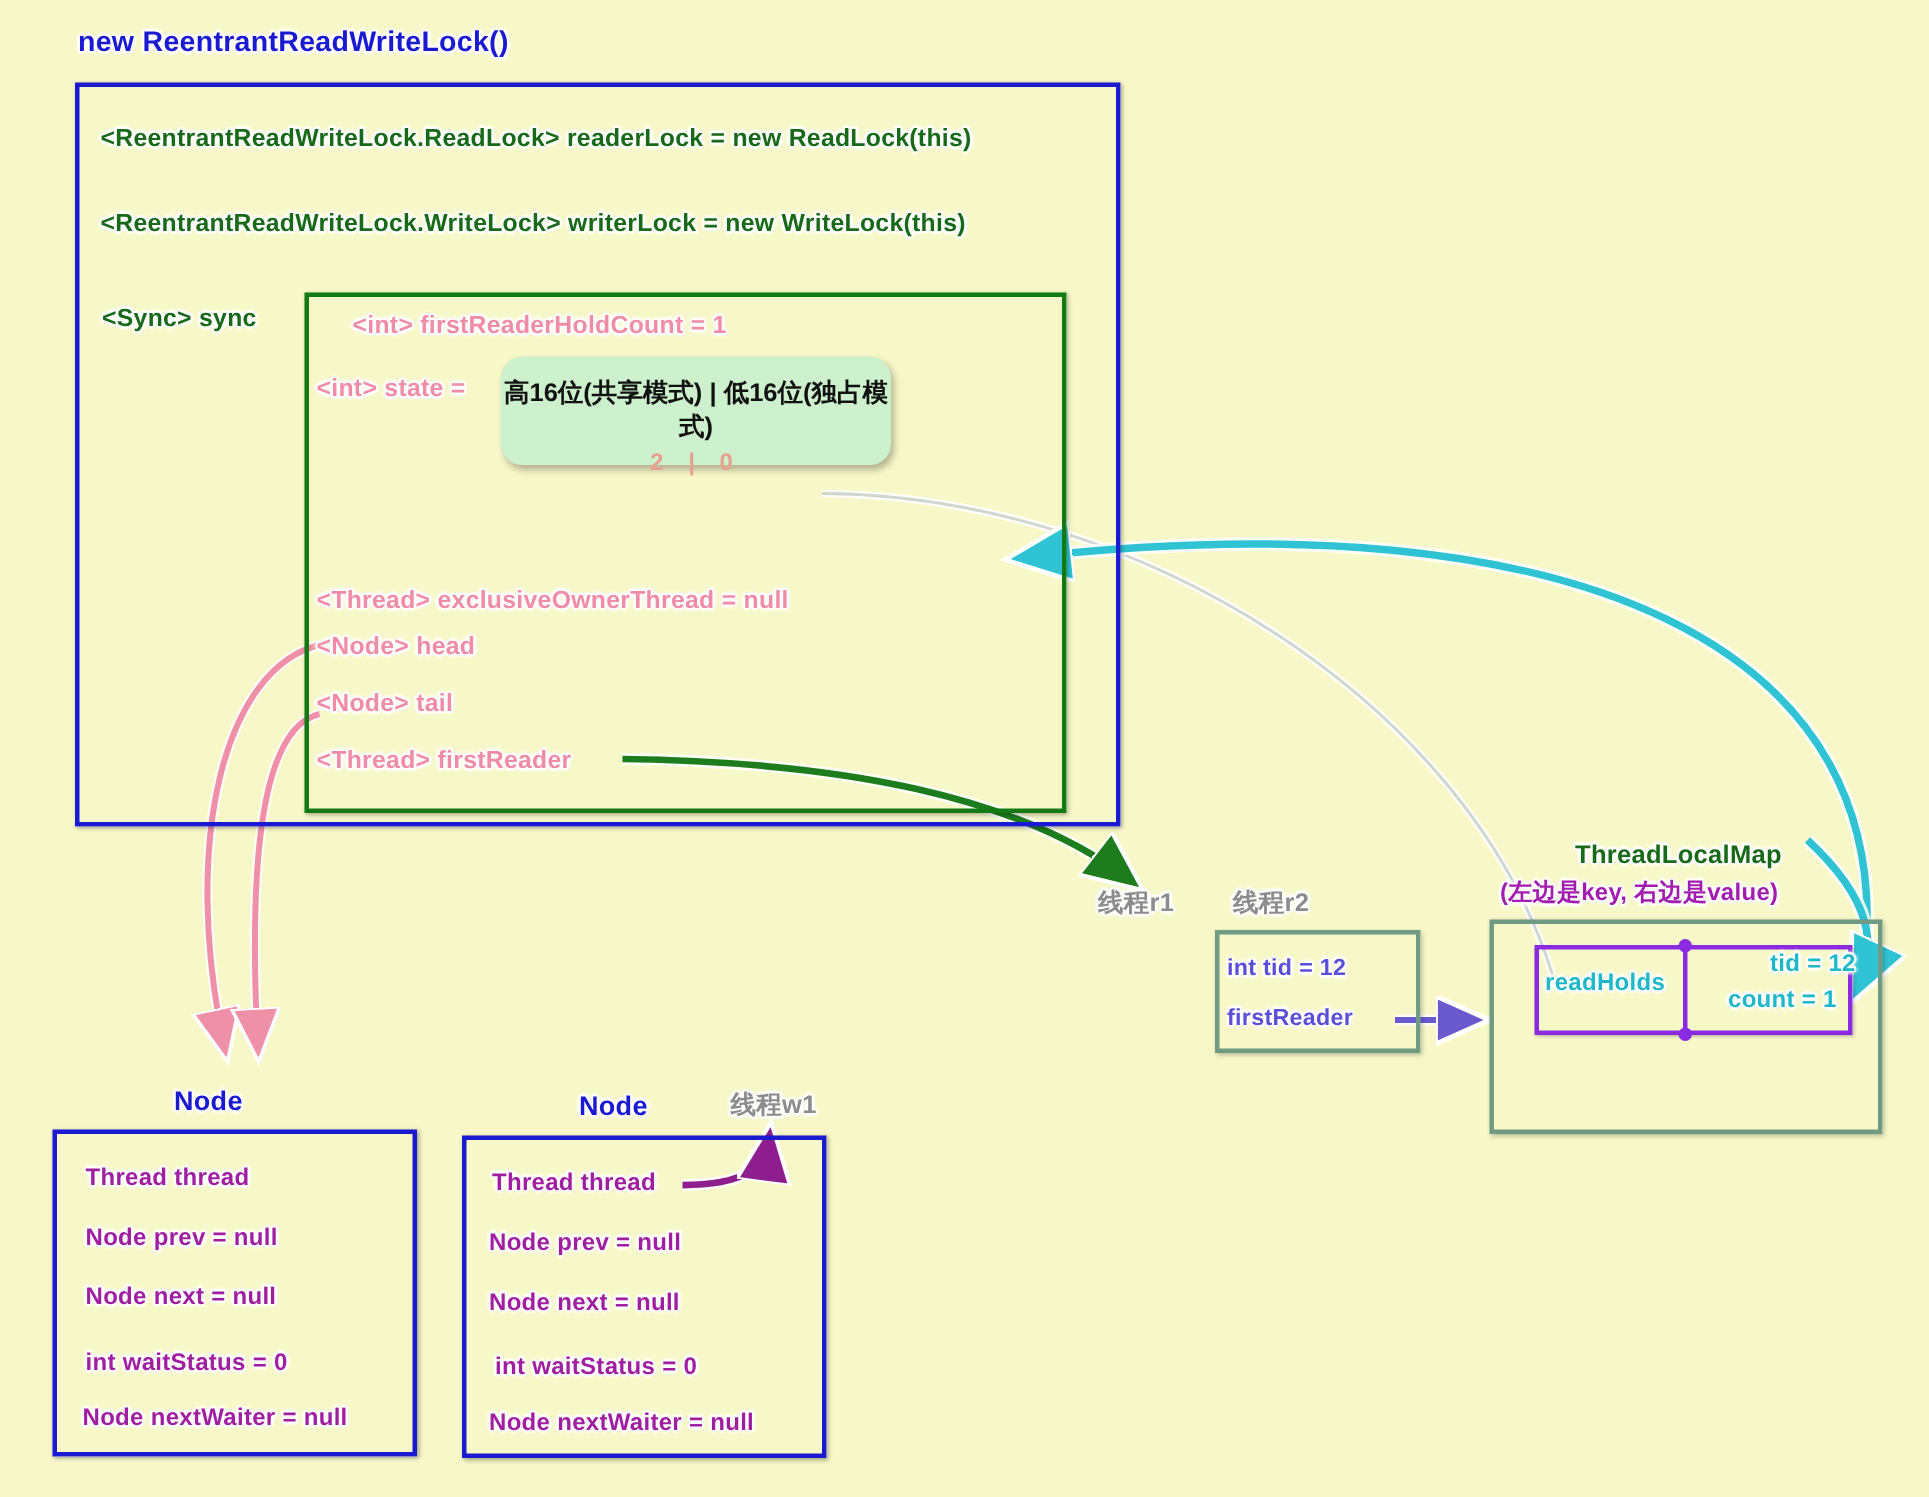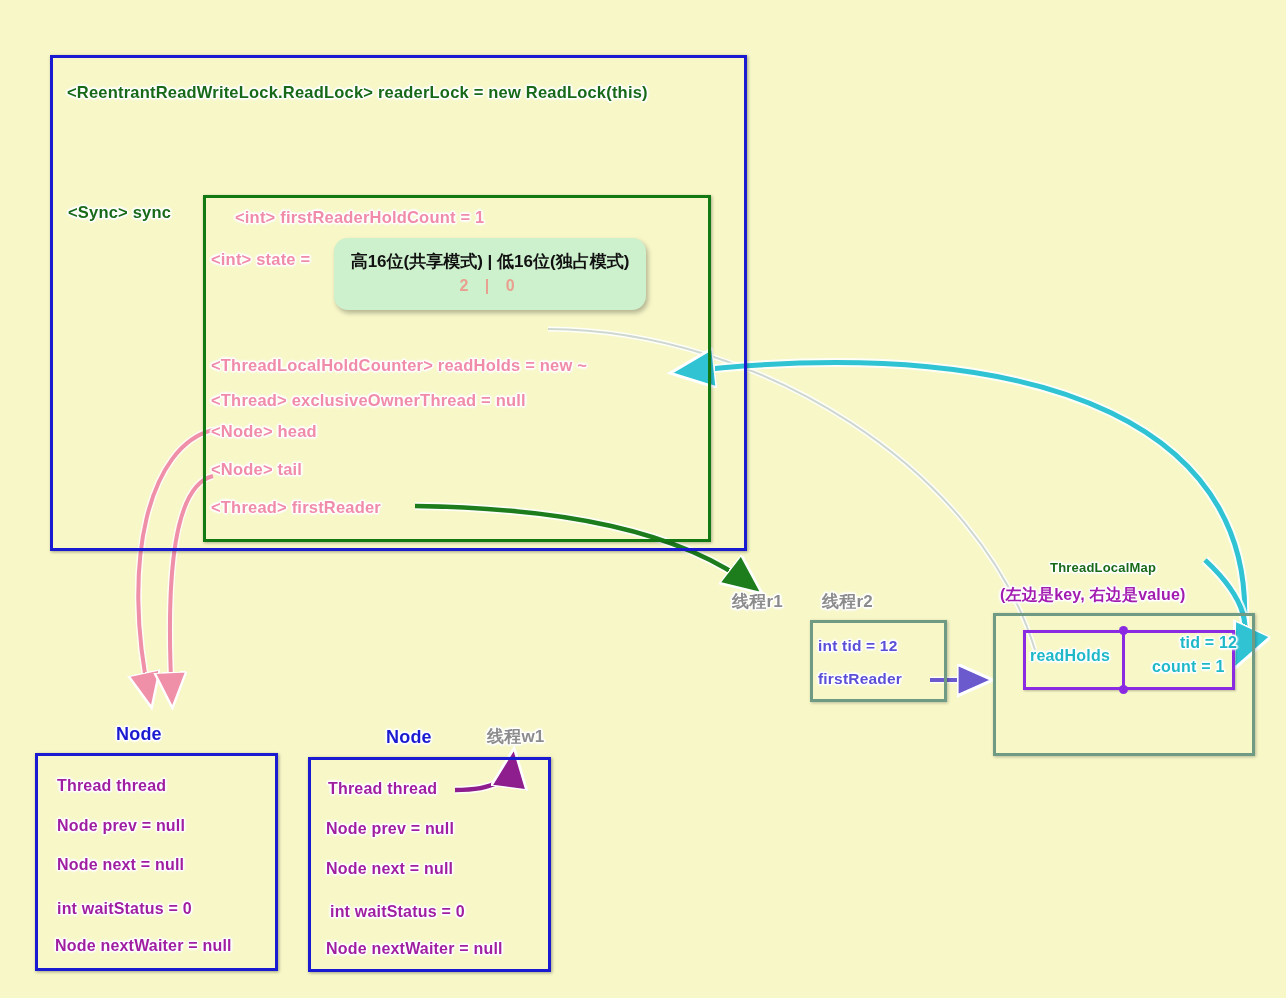--- a/index.html
+++ b/index.html
@@ -102,51 +102,52 @@
     <path d="M1205,560 C1248,600 1252,630 1238,660" fill="none" stroke="#fff" stroke-width="9" opacity=".85"></path>
     <path d="M1205,560 C1248,600 1252,630 1238,660" fill="none" stroke="#2fc3d4" stroke-width="5" marker-end="url(#ah-cyan)"></path>
 
     <path d="M930,680 L985,680" fill="none" stroke="#fff" stroke-width="7" opacity=".85"></path>
     <path d="M930,680 L985,680" fill="none" stroke="#6a5acd" stroke-width="4" marker-end="url(#ah-violet)"></path>
 
     <path d="M455,790 C495,790 510,780 513,757" fill="none" stroke="#fff" stroke-width="8" opacity=".85"></path>
     <path d="M455,790 C495,790 510,780 513,757" fill="none" stroke="#8e1e8e" stroke-width="4.5" marker-end="url(#ah-purple)"></path>
   </svg>
 
+  <div class="t glow-w c-blue" style="left:52px; top:18px; font-size:19px;">new ReentrantReadWriteLock()</div>
 
   <div class="box box-blue" style="left:50px; top:55px; width:697px; height:496px;"></div>
 
   <div class="t glow-w c-green" style="left:67px; top:83px; font-size:16.5px;">&lt;ReentrantReadWriteLock.ReadLock&gt;   readerLock = new ReadLock(this)</div>
+  <div class="t glow-w c-green" style="left:67px; top:140px; font-size:16.5px;">&lt;ReentrantReadWriteLock.WriteLock&gt;   writerLock = new WriteLock(this)</div>
   <div class="t glow-w c-green" style="left:68px; top:203px; font-size:16.5px;">&lt;Sync&gt; sync</div>
 
   <div class="box box-green" style="left:203px; top:195px; width:508px; height:347px;"></div>
 
   <div class="t glow-w c-pink" style="left:211px; top:208px; font-size:16.5px;margin-left:24px;">&lt;int&gt;   firstReaderHoldCount = 1</div>
   <div class="t glow-w c-pink" style="left:211px; top:250px; font-size:16.5px;">&lt;int&gt;    state =</div>
 
-  <div class="statebox" style="left:334px; top:238px; width:312px; height:72px;">
+  <div class="statebox" style="left:334px; top:238px; width:260px; height:72px;">
     <div class="line1">高16位(共享模式) | 低16位(独占模式)</div>
     <div class="line2">2    |    0</div>
   </div>
 
-  <div class="t glow-w c-pink" style="left:211px; top:356px; font-size:16.5px;">&lt;ThreadLocalHoldCounter&gt;   readHolds  = new ~</div>
   <div class="t glow-w c-pink" style="left:211px; top:391px; font-size:16.5px;">&lt;Thread&gt;   exclusiveOwnerThread  = null</div>
   <div class="t glow-w c-pink" style="left:211px; top:422px; font-size:16.5px;">&lt;Node&gt;   head</div>
   <div class="t glow-w c-pink" style="left:211px; top:460px; font-size:16.5px;">&lt;Node&gt;   tail</div>
   <div class="t glow-w c-pink" style="left:211px; top:498px; font-size:16.5px;">&lt;Thread&gt;   firstReader</div>
 
   <div class="t glow-w c-gray" style="left:732px; top:590px; font-size:17px;">线程r1</div>
   <div class="t glow-w c-gray" style="left:822px; top:590px; font-size:17px;">线程r2</div>
   <div class="t glow-w c-gray" style="left:487px; top:725px; font-size:17px;">线程w1</div>
 
   <div class="box box-gg" style="left:810px; top:620px; width:137px; height:82px;"></div>
   <div class="t glow-w c-violet" style="left:818px; top:637px; font-size:15.5px;">int tid = 12</div>
   <div class="t glow-w c-violet" style="left:818px; top:670px; font-size:15.5px;">firstReader</div>
 
-  <div class="t glow-w c-green" style="left:1050px; top:560px; font-size:13px;">ThreadLocalMap</div>
+  <div class="t glow-w c-green" style="left:1050px; top:560px; font-size:17px;">ThreadLocalMap</div>
   <div class="t glow-w c-black" style="left:1000px; top:585px; font-size:16px;">(左边是key, 右边是value)</div>
 
   <div class="box box-gg" style="left:993px; top:613px; width:262px; height:143px;"></div>
 
   <div class="box box-purple" style="left:1023px; top:630px; width:212px; height:60px;"></div>
   <div class="abs" style="left:1122px; top:630px; width:3px; height:60px; background:#8a2be2;"></div>
   <div class="dot" style="left:1119px; top:626px;"></div>
   <div class="dot" style="left:1119px; top:685px;"></div>
 
   <div class="t glow-w c-cyan" style="left:1030px; top:647px; font-size:16px;">readHolds</div>

